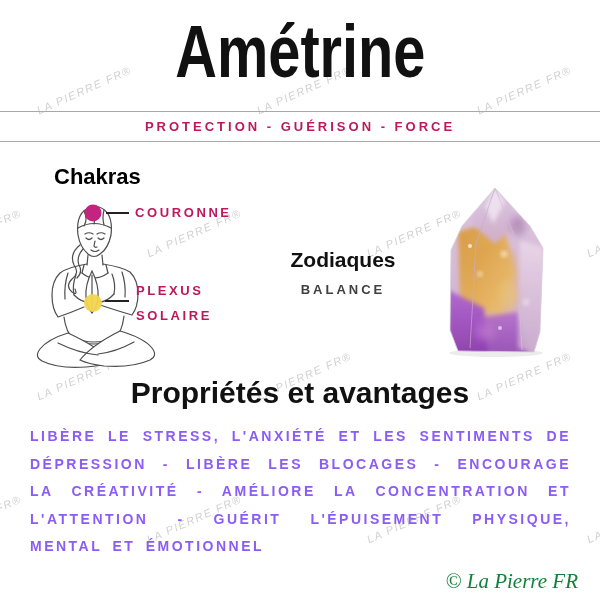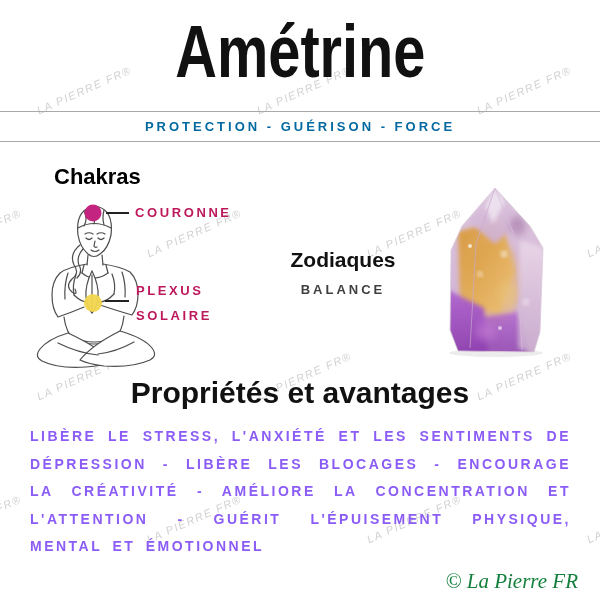--- a/index.html
+++ b/index.html
@@ -14,21 +14,21 @@
   }
   .layer{position:absolute;z-index:2;}
   .title-wrap{left:0;top:14px;width:600px;text-align:center;}
   .title-text{
     display:inline-block;font-size:74px;line-height:76px;font-weight:700;
     color:#111;transform:scaleX(.78);transform-origin:center;white-space:nowrap;
   }
   .band{
     left:0;top:111px;width:600px;height:29px;line-height:29px;text-align:center;
     border-top:1px solid #a9a9a9;border-bottom:1px solid #a9a9a9;
-    font-size:13px;font-weight:700;letter-spacing:3px;color:#0369a1;background:transparent;
+    font-size:13px;font-weight:700;letter-spacing:3px;color:#be185d;background:transparent;
   }
   .chakras-heading{left:54px;top:164px;font-size:22px;font-weight:700;color:#000000;}
   .chakra-label{
     position:absolute;font-size:13px;font-weight:700;letter-spacing:2.6px;color:#be185d;
     white-space:nowrap;z-index:3;
   }
   .zodiacs{left:268px;top:248px;width:150px;text-align:center;}
   .zodiacs-heading{font-size:21px;font-weight:700;color:#111;}
   .zodiacs-value{margin-top:10px;font-size:13px;font-weight:700;letter-spacing:3px;color:#404040;}
   .props-heading{left:0;top:376px;width:600px;text-align:center;font-size:30px;font-weight:700;color:#111;}

